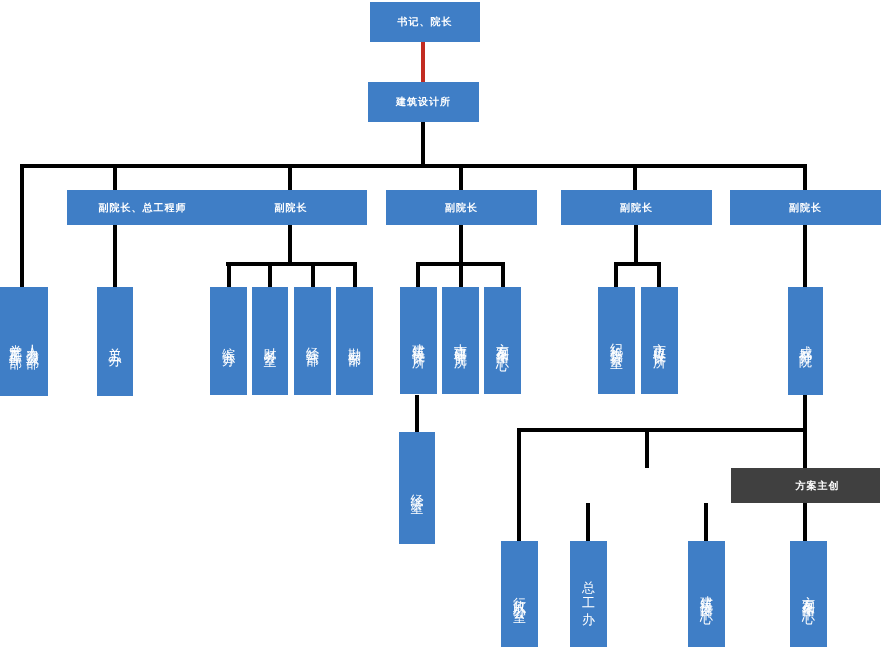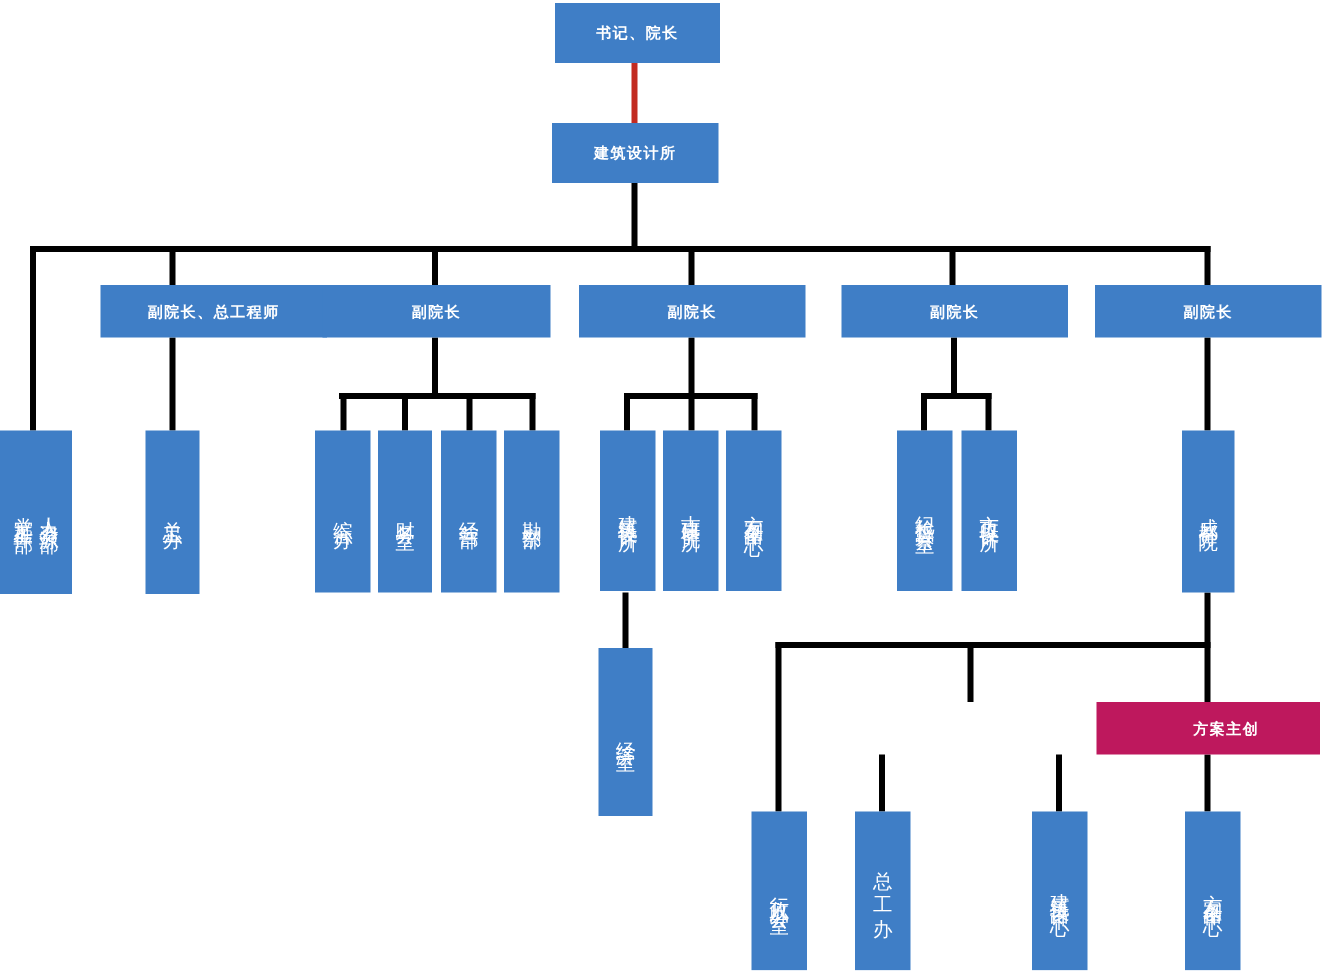--- a/index.html
+++ b/index.html
@@ -125,21 +125,21 @@
     </div>
     <div class="node v" style="left: 641px; top: 287px; width: 37px; height: 107px; background: rgb(63, 126, 198); color: rgb(255, 255, 255);">
       <span>市政设计所</span>
     </div>
     <div class="node v" style="left: 788px; top: 287px; width: 35px; height: 108px; background: rgb(63, 126, 198); color: rgb(255, 255, 255);">
       <span>成都分院</span>
     </div>
     <div class="node v" style="left: 399px; top: 432px; width: 36px; height: 112px; background: rgb(63, 126, 198); color: rgb(255, 255, 255);">
       <span>经济室</span>
     </div>
-    <div class="node h" style="left: 731px; top: 468px; width: 149px; height: 35px; background: #be185d; color: rgb(255, 255, 255); padding-left: 24px;">
+    <div class="node h" style="left: 731px; top: 468px; width: 149px; height: 35px; background: #404040; color: rgb(255, 255, 255); padding-left: 24px;">
       <span>方案主创</span>
     </div>
     <div class="node v" style="left: 501px; top: 541px; width: 37px; height: 106px; background: rgb(63, 126, 198); color: rgb(255, 255, 255);">
       <span>行政办公室</span>
     </div>
     <div class="node v" style="left: 570px; top: 541px; width: 37px; height: 106px; background: rgb(63, 126, 198); color: rgb(255, 255, 255);">
       <span style="letter-spacing: 16px;">总工办</span>
     </div>
     <div class="node v" style="left: 688px; top: 541px; width: 37px; height: 106px; background: rgb(63, 126, 198); color: rgb(255, 255, 255);">
       <span>建筑设计中心</span>

